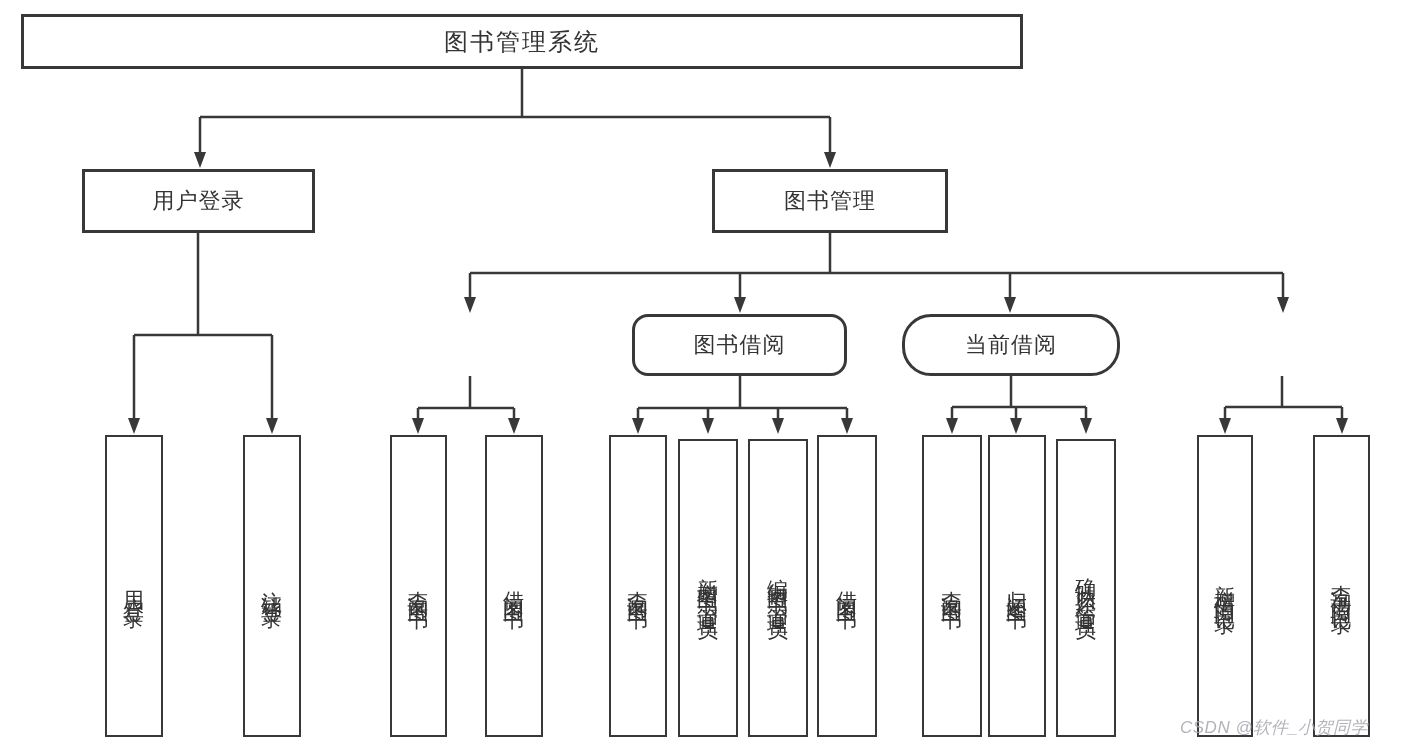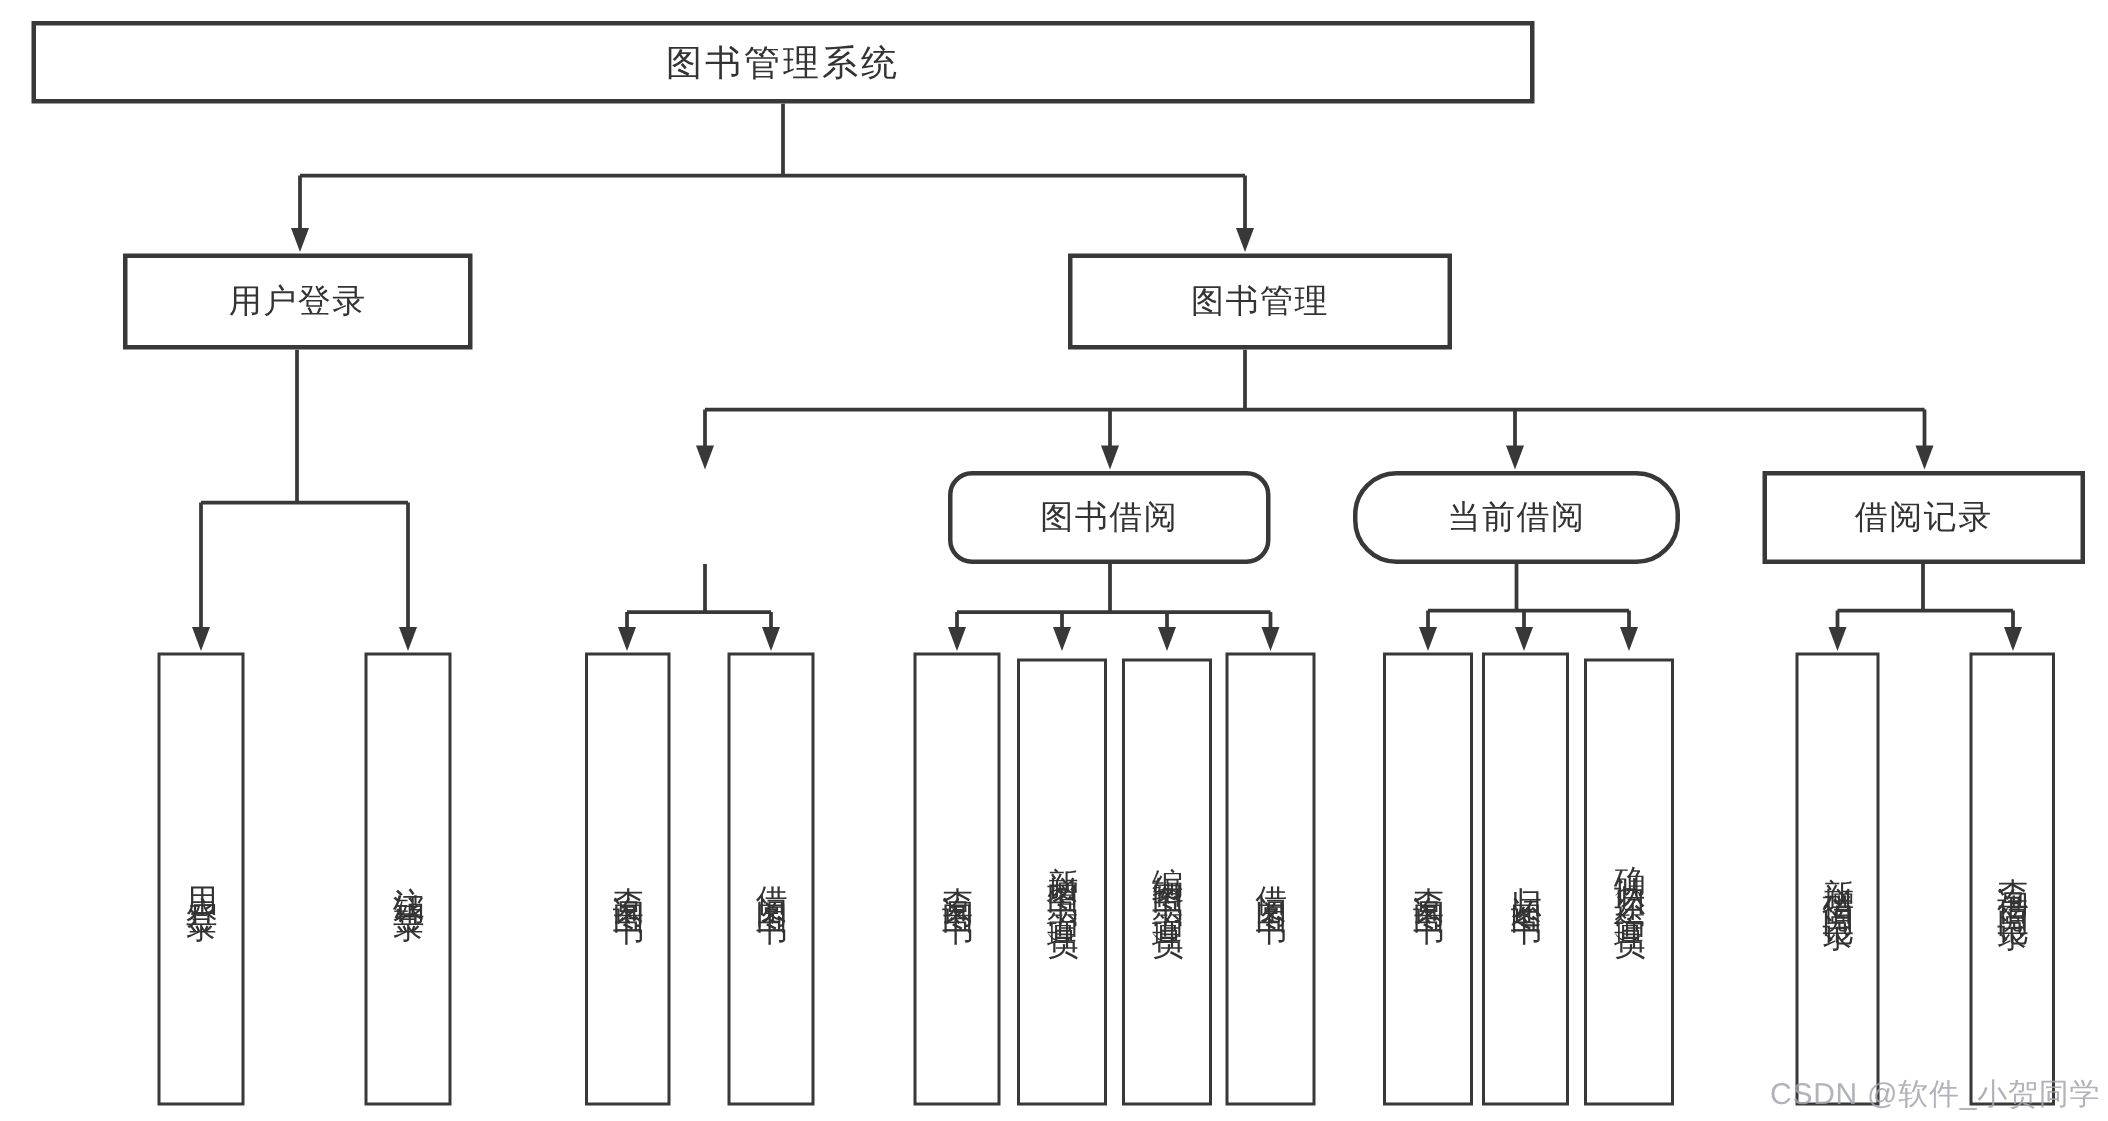--- a/index.html
+++ b/index.html
@@ -30,25 +30,26 @@
     text-orientation:mixed;
     font-size:21px;
     letter-spacing:6px;
     line-height:1;
     white-space:nowrap;
   }
   .watermark{
     position:absolute;
     left:1180px;top:716px;
     width:215px;
-    font-size:20px;
+    font-size:17px;
     letter-spacing:0.5px;
     color:rgba(164,164,175,0.85);
     white-space:nowrap;
     z-index:5;
+    font-style:italic;
   }
 </style>
 </head>
 <body>
 
 <div id="stage">
 
   <svg id="connectors" width="1405" height="747" viewBox="0 0 1405 747" xmlns="http://www.w3.org/2000/svg">
     <g stroke="#383838" stroke-width="2.5" fill="none">
 
@@ -92,32 +93,29 @@
     </g>
   </svg>
 
   <div class="node hnode root" style="left:21px;top:14px;width:1002px;height:55px;">
     <span>图书管理系统</span>
   </div>
 
   <div class="node hnode" style="left:82px;top:169px;width:233px;height:64px;">
     <span>用户登录</span>
   </div>
-  <div class="node hnode" style="left:712px;top:169px;width:256px;height:64px;">
+  <div class="node hnode" style="left:712px;top:169px;width:236px;height:64px;">
     <span>图书管理</span>
   </div>
 
   <div class="node hnode" style="left:632px;top:314px;width:215px;height:62px;border-radius:16px;">
     <span>图书借阅</span>
   </div>
   <div class="node hnode" style="left:902px;top:314px;width:218px;height:62px;border-radius:29px;">
     <span>当前借阅</span>
-  </div>
-  <div class="node hnode" style="left:1175px;top:314px;width:215px;height:62px;">
-    <span>借阅记录</span>
   </div>
 
   <div class="node vnode" style="left:105px;top:435px;width:58px;height:302px;">
     <span class="vtext">用户登录</span>
   </div>
   <div class="node vnode" style="left:243px;top:435px;width:58px;height:302px;">
     <span class="vtext">注销登录</span>
   </div>
 
   <div class="node vnode" style="left:390px;top:435px;width:57px;height:302px;">

